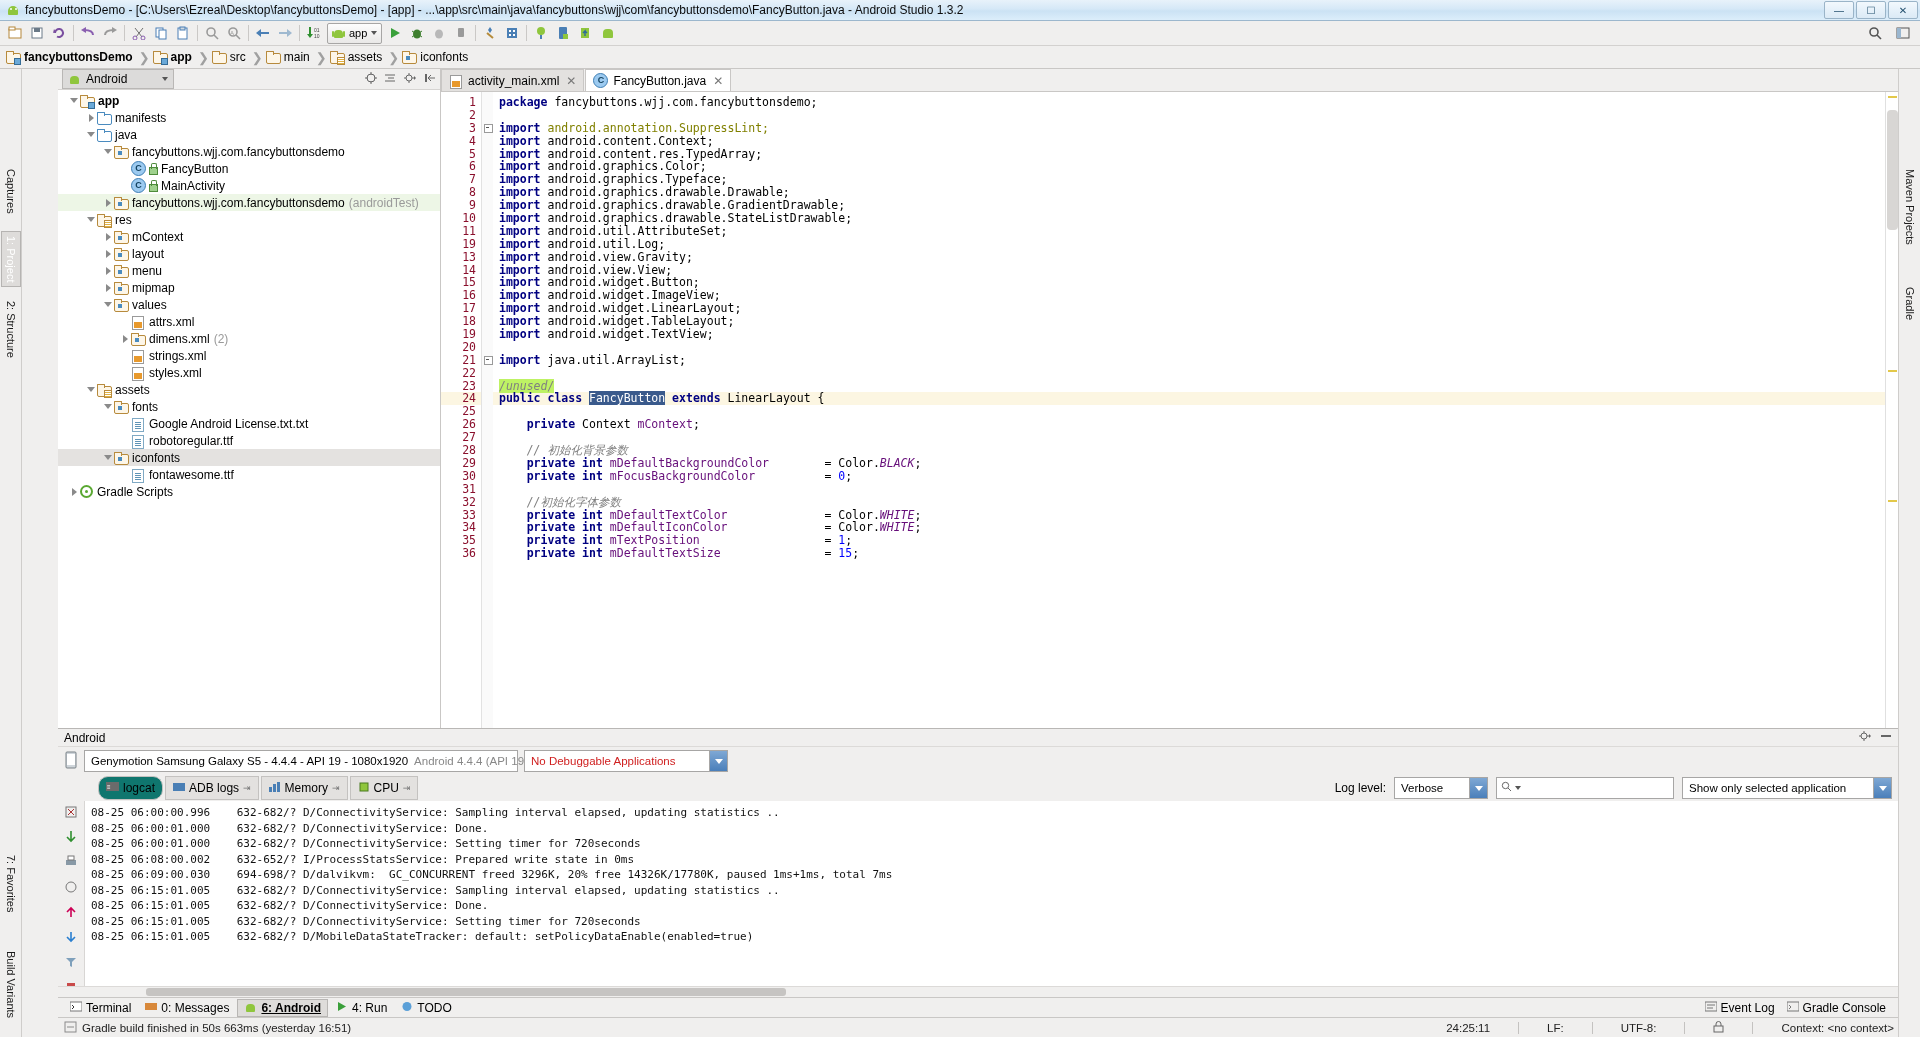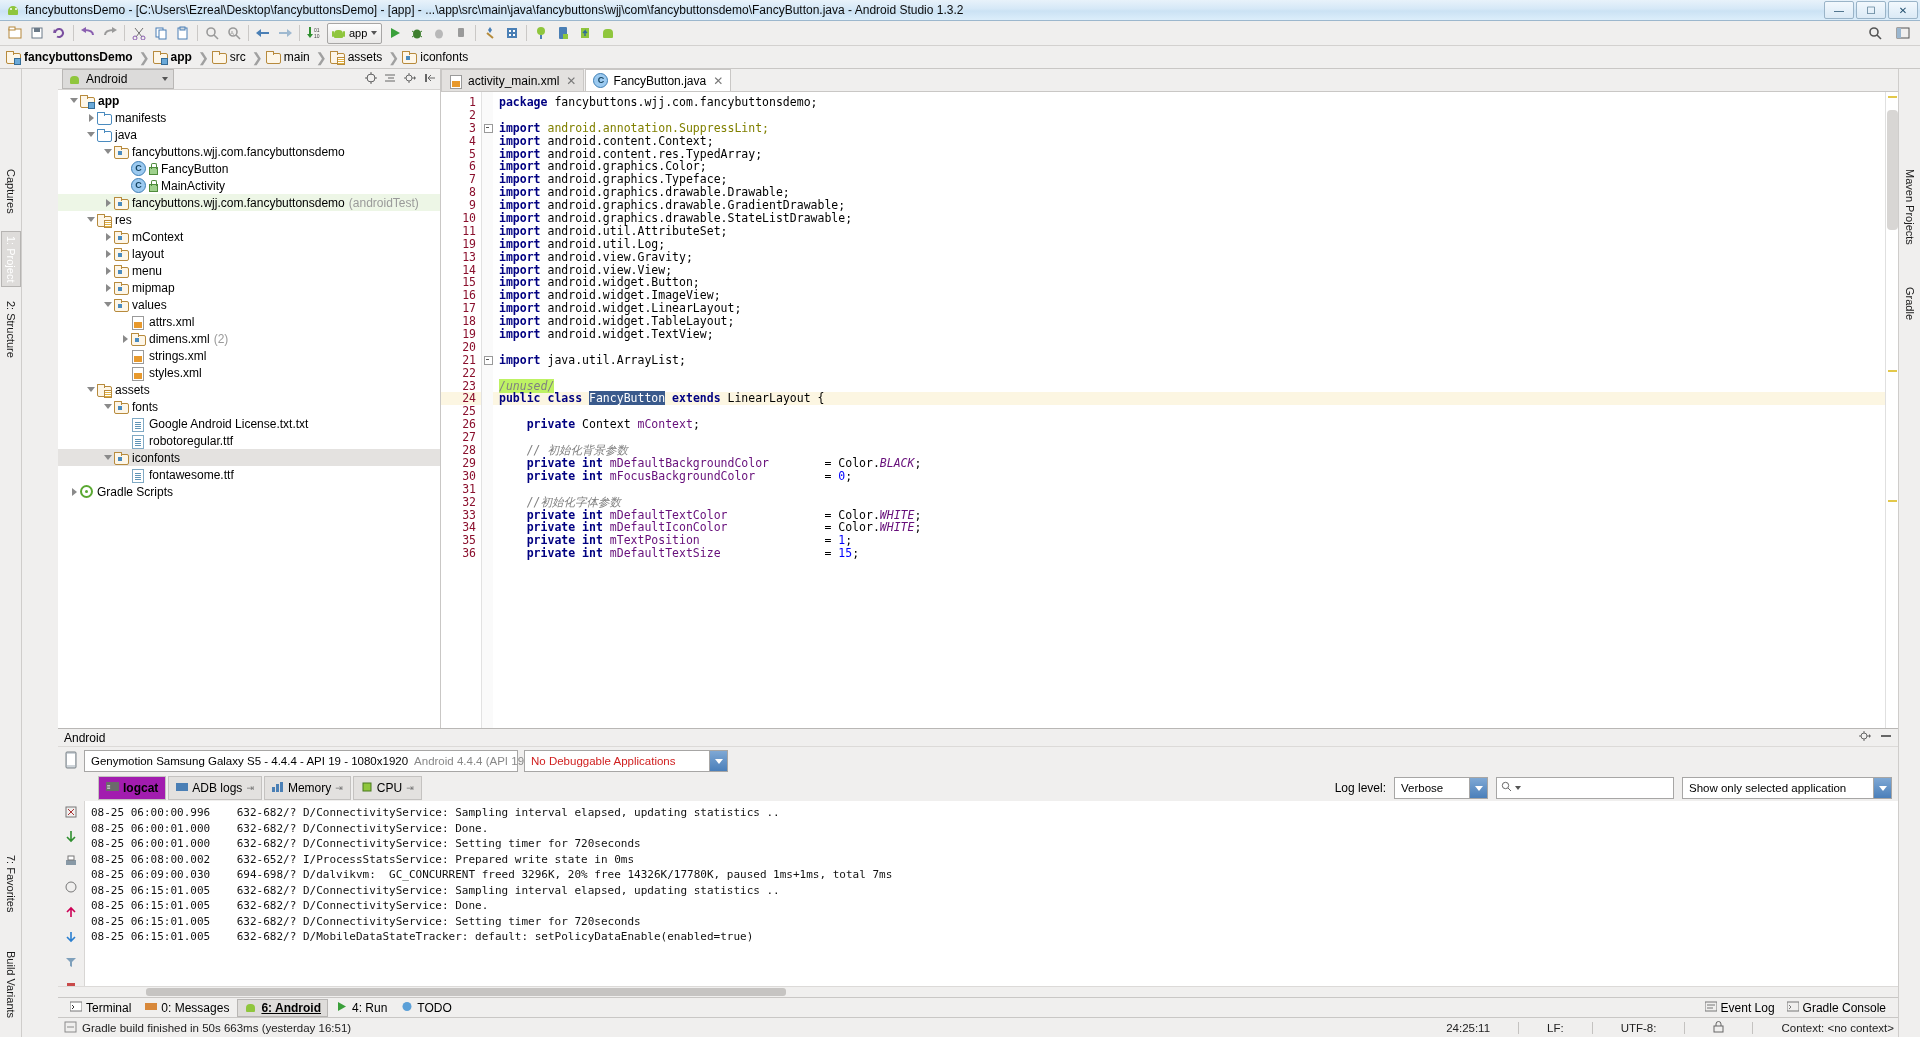--- a/index.html
+++ b/index.html
@@ -144,21 +144,21 @@
   .devbar{height:28px;flex:0 0 28px;display:flex;align-items:center;gap:6px;padding:0 6px;}
   .combo{height:20px;border:1px solid #a7a6a5;background:#fff;display:flex;align-items:center;font-size:11.5px;}
   .combo .val{padding:0 6px;white-space:nowrap;}
   .combo .btn{width:17px;height:100%;background:linear-gradient(to bottom,#7fa8d4,#4a7fba);
     display:flex;align-items:center;justify-content:center;border-left:1px solid #a7a6a5;}
   .combo .btn i{width:0;height:0;border-left:4px solid transparent;border-right:4px solid transparent;border-top:5px solid #fff;display:block;}
   .combo.red .val{color:#d02020;}
   .logtabs{height:26px;flex:0 0 26px;display:flex;align-items:center;gap:2px;padding-left:40px;position:relative;}
   .ltab{height:22px;display:flex;align-items:center;gap:4px;padding:0 7px;font-size:12px;border:1px solid #c4c2c0;
     background:#e3e1df;}
-  .ltab.active{background:#a21caf;font-weight:bold;}
+  .ltab.active{background:#0f766e;font-weight:normal;border-radius:10px;}
   .logtabs .rightctrls{position:absolute;right:6px;display:flex;align-items:center;gap:8px;}
   .lbl{font-size:12px;}
   .srchbox{height:20px;width:168px;border:1px solid #a7a6a5;background:#fff;display:flex;align-items:center;padding:0 4px;gap:3px;}
   .logbody{flex:1 1 auto;display:flex;min-height:0;background:#fff;}
   .lograil{width:26px;flex:0 0 26px;background:#f0efee;display:flex;flex-direction:column;align-items:center;padding-top:4px;gap:8px;border-right:1px solid #d8d6d4;}
   .logtext{flex:1 1 auto;font-family:"DejaVu Sans Mono",monospace;font-size:11px;color:#111;padding:4px 0 0 6px;overflow:hidden;white-space:pre;}
   .logline{height:15.5px;line-height:15.5px;}
   .hbar{height:10px;flex:0 0 10px;background:#f0efee;position:relative;border-top:1px solid #dcdad8;}
   .hbar .thumb{position:absolute;left:88px;top:1px;height:8px;width:640px;background:#c6c4c2;border-radius:3px;}
 

